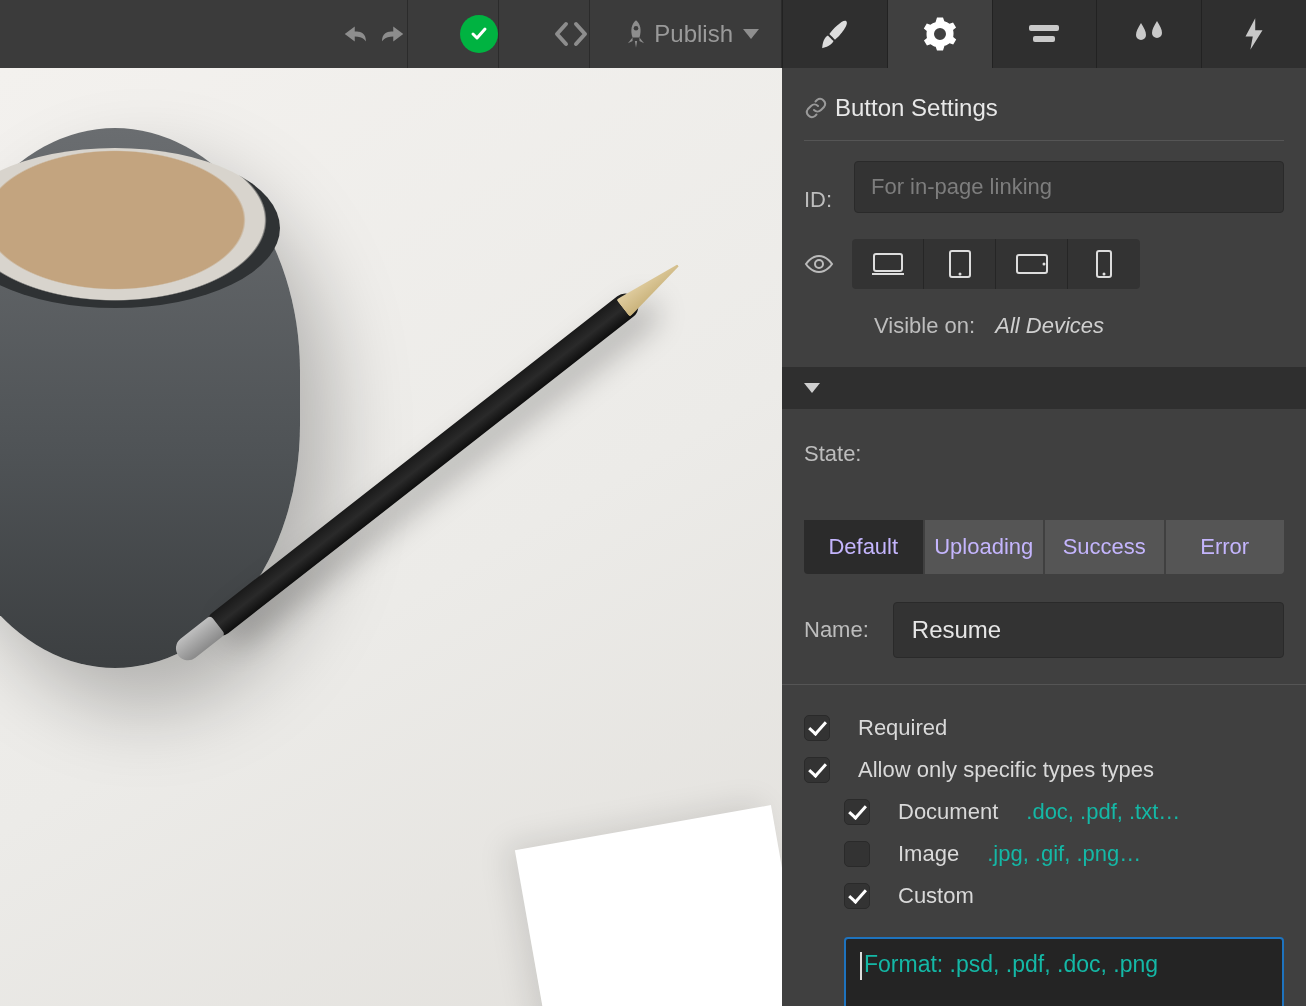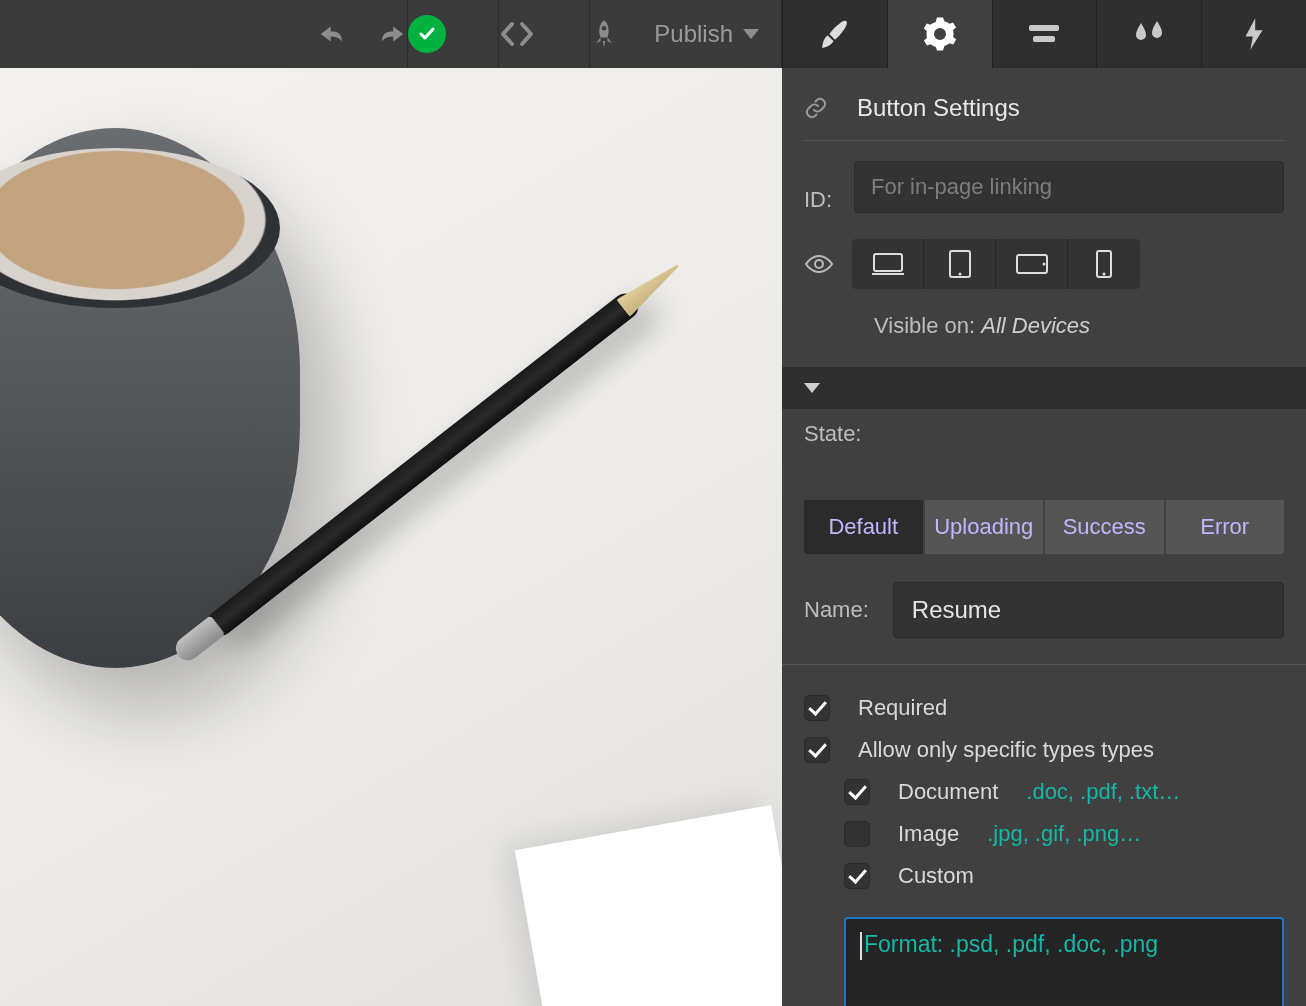--- a/index.html
+++ b/index.html
@@ -1,20 +1,20 @@
 <!DOCTYPE html>
 <html><head>
 <meta charset="utf-8">
 <style>
   * { box-sizing: border-box; margin: 0; padding: 0; }
   html, body { width: 1306px; height: 1006px; font-family: -apple-system, Helvetica, Arial, sans-serif; background:#2b2b2b; color:#ddd; overflow:hidden;}
   
   .topbar { height:68px; background:#3b3b3b; display:flex; align-items:center; }
   .topbar-left { flex:0 0 782px; height:100%; display:flex; align-items:center; justify-content:flex-end; background:#3b3b3b;}
-  .tb-btn { height:68px; display:flex; align-items:center; justify-content:space-between; color:#8d8d8d; cursor:pointer; }
+  .tb-btn { height:68px; display:flex; align-items:center; justify-content:flex-end; color:#8d8d8d; cursor:pointer; }
   .tb-sep { width:1px; height:68px; background:#2b2b2b; }
   .tb-undo-redo { width:90px; gap:6px; }
   .tb-check { width:90px; }
   .tb-code { width:90px; }
   .tb-rocket { width:60px; }
   .tb-publish { padding:0 22px 0 4px; color:#9a9a9a; font-size:24px; gap:10px;}
   .check-circle { width:38px; height:38px; border-radius:50%; background:#00b341; display:flex; align-items:center; justify-content:center;}
   .topbar-right { flex:1; height:100%; display:flex; background:#3b3b3b;}
   .panel-tab { flex:1; height:68px; display:flex; align-items:center; justify-content:center; color:#ccc; background:#2f2f2f; border-left:1px solid #222; cursor:pointer;}
   .panel-tab.active { background:#404040; }
@@ -25,35 +25,35 @@
   .desk { position:absolute; inset:0; background:linear-gradient(150deg,#f3f1ee 0%, #ecebe8 55%, #e2e0dc 100%);}
   .cup-outer { position:absolute; left:-70px; top:60px; width:370px; height:540px; border-radius:50%/45%; background:linear-gradient(180deg,#6a6d70 0%, #4f5356 60%, #3c3f41 100%); box-shadow: 30px 40px 80px rgba(0,0,0,0.25);}
   .cup-rim { position:absolute; left:-50px; top:80px; width:330px; height:160px; border-radius:50%; background:radial-gradient(ellipse at 50% 45%, #c3a47f 0 55%, #d8d4cd 56% 64%, #2f3234 65% 100%);}
   .pencil { position:absolute; left:210px; top:550px; width:540px; height:26px; background:linear-gradient(180deg,#1a1a1a 0%, #2a2a2a 50%, #0e0e0e 100%); transform:rotate(-38deg); transform-origin:left center; border-radius:13px; box-shadow:10px 18px 30px rgba(0,0,0,0.25);}
   .pencil:before { content:""; position:absolute; right:-54px; top:2px; width:70px; height:22px; background:linear-gradient(180deg,#e0cda0,#c9b27a); clip-path:polygon(0 0,100% 45%,100% 55%,0 100%); border-radius:3px;}
   .pencil:after { content:""; position:absolute; left:-40px; top:1px; width:50px; height:24px; background:linear-gradient(180deg,#bfbfbf,#8a8a8a); border-radius:12px 4px 4px 12px;}
   .paper-corner { position:absolute; right:-10px; bottom:-40px; width:260px; height:220px; background:#fff; transform:rotate(-10deg); box-shadow:-10px -6px 30px rgba(0,0,0,0.1);}
   
   .sidebar { flex:1; height:100%; background:#404040; overflow:auto; font-size:22px; color:#d9d9d9;}
   .section { padding:0 22px; }
-  .btn-settings-header { display:flex; align-items:center; gap:29px; padding:26px 0 18px; border-bottom:1px solid #555;}
+  .btn-settings-header { display:flex; align-items:center; gap:7px; padding:26px 0 18px; border-bottom:1px solid #555;}
   .link-ico { color:#9a9a9a;}
   .row { display:flex; align-items:flex-end; padding:20px 0 12px; gap:6px;}
   .lbl { color:#bdbdbd; min-width:44px;}
   .text-input { flex:1; height:52px; background:#333; border:1px solid #2a2a2a; border-radius:4px; padding:0 16px; color:#ccc; font-size:22px; outline:none;}
   .text-input::placeholder { color:#7d7d7d; }
   .devices-row { display:flex; align-items:center; gap:18px; padding:14px 0 18px; }
   .devices-box { display:flex; gap:0; background:#333; border-radius:4px; overflow:hidden;}
   .dev { width:72px; height:50px; display:flex; align-items:center; justify-content:center; border-right:1px solid #262626; cursor:pointer;}
   .dev:last-child{border-right:none;}
   .visible-on { padding:6px 0 28px 70px; color:#bdbdbd;}
-  .visible-on .val { color:#cfcfcf; font-style:italic; }
+  .visible-on .val { color:#cfcfcf; font-style:italic; margin-left:14px;}
   .section-heading { background:#2f2f2f; padding:16px 22px; display:flex; align-items:center; gap:10px; font-weight:700; font-size:24px; color:#eaeaea; cursor:pointer;}
   .tri { width:0;height:0;border-left:8px solid transparent;border-right:8px solid transparent;border-top:10px solid #cfcfcf;}
-  .state-row { padding:12px 22px 14px;}
+  .state-row { padding:32px 22px 14px;}
   .seg { display:flex; margin:0 22px 18px; border-radius:4px; overflow:hidden; gap:2px;}
   .seg button { flex:1; height:54px; background:#555; color:#c4b5fd; border:none; font-size:22px; cursor:pointer;margin-top:39px;}
   .seg button.selected { background:#2b2b2b;}
   .name-row { display:flex; align-items:center; gap:24px; padding:10px 22px 26px; border-bottom:1px solid #555;}
   .name-row .lbl{min-width:auto;}
   .name-input { flex:1; height:56px; background:#333; border:1px solid #2a2a2a; border-radius:4px; padding:0 18px; color:#e6e6e6; font-size:24px;}
   .checks { padding:22px 22px 6px;}
   .chk { display:flex; align-items:center; gap:28px; padding:8px 0; cursor:pointer;}
   .chk.indent { margin-left:40px;}
   .box { width:26px; height:26px; border-radius:5px; background:#333; border:1px solid #2a2a2a; display:flex; align-items:center; justify-content:center;}

